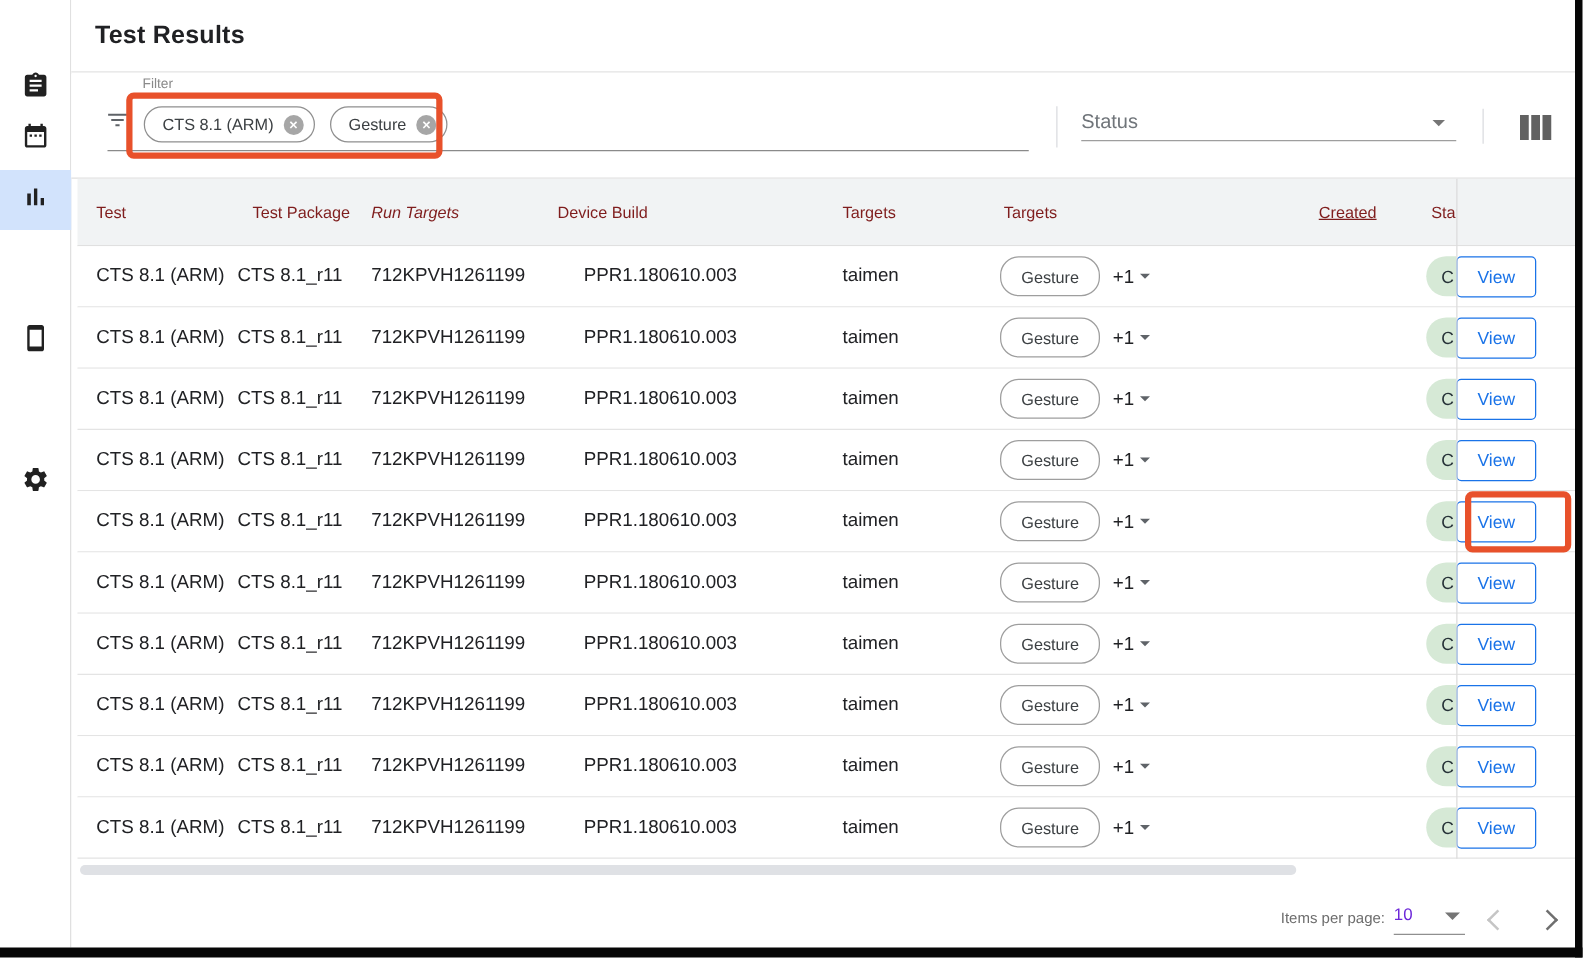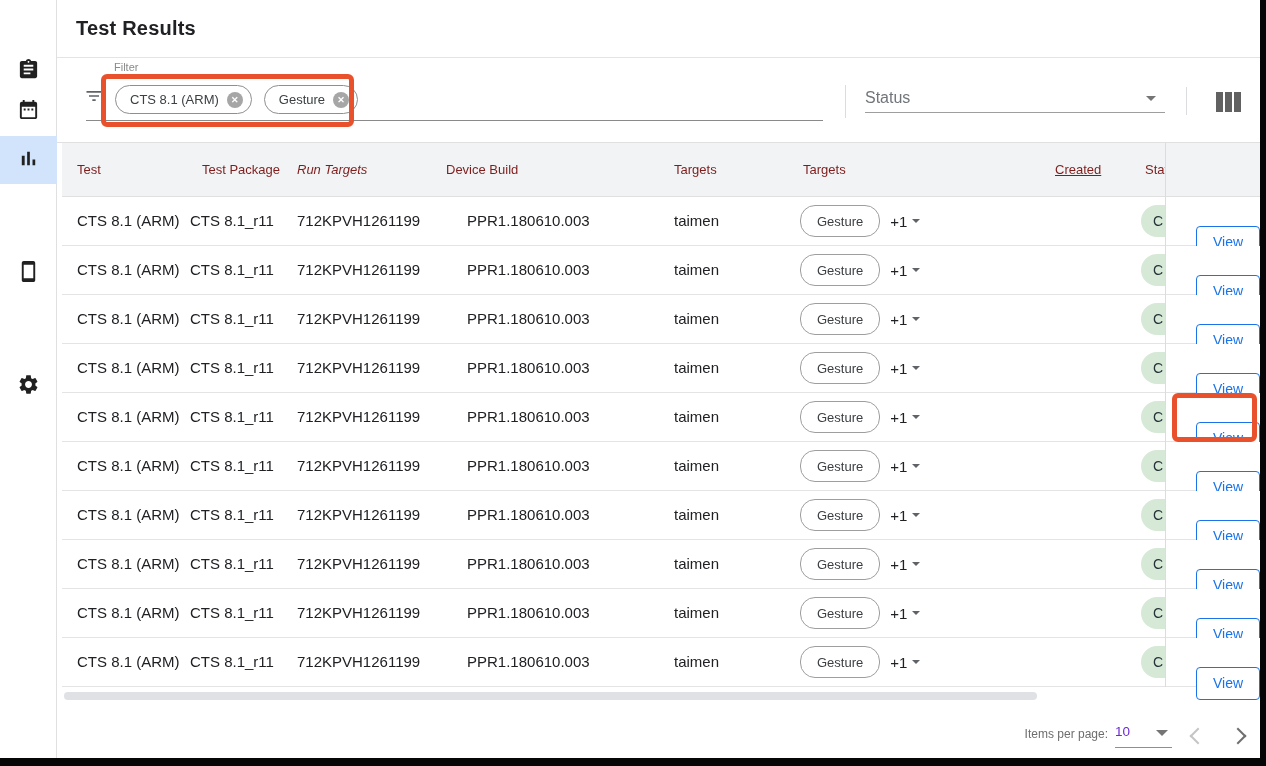--- a/index.html
+++ b/index.html
@@ -51,21 +51,21 @@
   .th-test{left:15px;} .th-pkg{left:140px;} .th-targets{left:235px;font-style:italic;} .th-build{left:384px;}
   .th-product{left:612px;} .th-labels{left:741px;} .th-created{left:993px;text-decoration:underline;} .th-status{left:1083px;}
   .c-labels-wrap{position:absolute;left:738px;top:0;height:48px;display:flex;align-items:center;}
   .label-chip{height:30px;border:1px solid #9e9e9e;border-radius:15px;display:inline-flex;align-items:center;
     padding:0 16px;background:#fff;font-size:13px;color:#3c4043;}
   .more-labels{margin-left:10px;font-size:15px;color:#202124;display:inline-flex;align-items:center;cursor:pointer;}
   .dd-arrow{width:0;height:0;border-left:4px solid transparent;border-right:4px solid transparent;
     border-top:4px solid #5f6368;margin-left:5px;}
   .status-chip{position:absolute;left:1079px;top:8px;height:32px;min-width:72px;box-sizing:border-box;
     border-radius:16px;background:#d6e9d6;padding:0 12px;line-height:32px;font-size:14px;color:#263238;}
-  .row-action{position:absolute;left:1103px;top:0;width:95px;height:48px;display:flex;align-items:center;justify-content:flex-end;margin-top:21px;}
+  .row-action{position:absolute;left:1103px;top:0;width:95px;height:48px;display:flex;align-items:center;justify-content:flex-start;}
   .view-btn{width:64px;height:33px;border:1px solid #1a73e8;border-radius:4px;background:#fff;color:#1a73e8;
     font-size:14px;font-family:inherit;cursor:pointer;}
   .sticky-divider{left:1165px;top:143px;width:1px;height:544px;background:#dcdcdc;}
   
   .hscrollbar{left:64px;top:692px;width:973px;height:8px;border-radius:4px;background:#dfe1e5;cursor:pointer;}
   .pg-label{left:1018px;top:727px;width:90px;text-align:right;font-size:12px;color:#6d6d6d;}
   .pg-size{left:1115px;top:724px;font-size:13.5px;color:#6d28d9;cursor:pointer;}
   .pg-arrow{left:1156px;top:730px;width:0;height:0;border-left:6px solid transparent;border-right:6px solid transparent;
     border-top:6px solid #757575;cursor:pointer;}
   .pg-underline{left:1115px;top:747px;width:57px;height:1px;background:#8f8f8f;}

